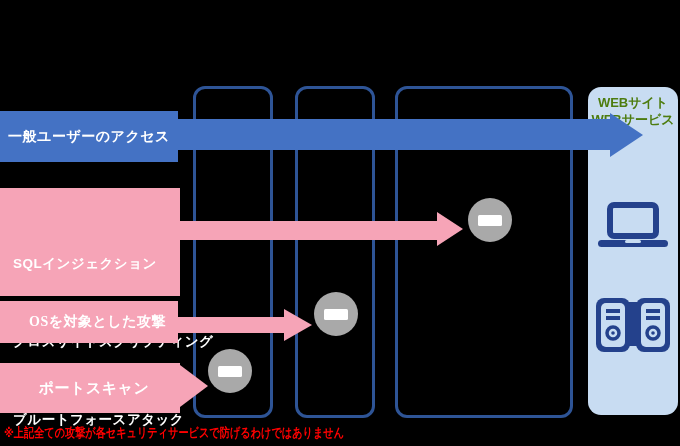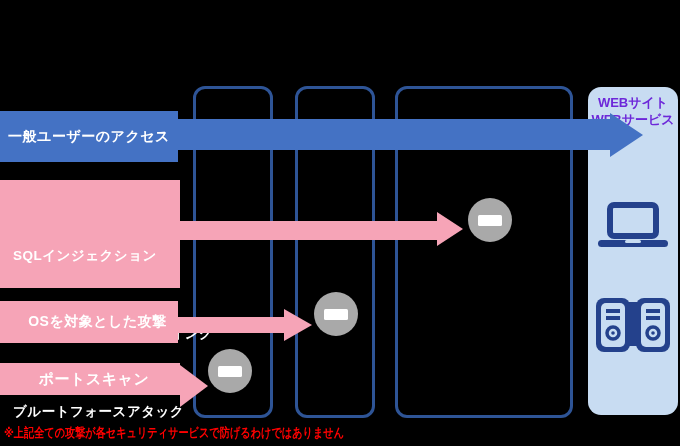--- a/index.html
+++ b/index.html
@@ -16,28 +16,28 @@
   .barrier.c1{left:193px;width:80px;}
   .barrier.c2{left:295px;width:80px;}
   .barrier.c3{left:395px;width:178px;}
   
   .dest{
     position:absolute;left:588px;top:87px;width:90px;height:328px;
     background:#c8dcf2;border-radius:13px;
   }
   .dest-label{
     position:absolute;left:0;top:7px;width:100%;text-align:center;
-    color:#6d28d9;font-size:13px;font-weight:700;line-height:17px;
+    color:#4d7c0f;font-size:13px;font-weight:700;line-height:17px;
   }
   
   .srcbox{position:absolute;left:0;box-sizing:border-box;color:#ffffff;}
   .box-blue{background:#4472c4;}
   .box-pink{background:#f6a4b7;}
   .center-label{display:flex;align-items:center;justify-content:center;
-    font-size:14px;font-weight:600;letter-spacing:0.5px;}
+    font-size:14px;font-weight:600;letter-spacing:0.5px;font-family:Liberation Serif, serif;}
   
   .band{position:absolute;}
   .band.blue{background:#4472c4;}
   .band.pink{background:#f6a4b7;}
   .head{position:absolute;width:0;height:0;}
   
   .block{
     position:absolute;width:44px;height:44px;border-radius:50%;
     background:#a9a9a9;display:flex;align-items:center;justify-content:center;
   }
@@ -94,37 +94,37 @@
   </div>
 
   <div class="band blue" style="left:160px;top:119px;width:450px;height:31px;"></div>
   <div class="head" style="left:610px;top:113px;border-top:22px solid transparent;border-bottom:22px solid transparent;border-left:33px solid #4472c4;"></div>
   <div class="srcbox box-blue center-label" style="top:111px;width:178px;height:51px;">
     <span>一般ユーザーのアクセス</span>
   </div>
 
   <div class="band pink" style="left:170px;top:221px;width:267px;height:19px;"></div>
   <div class="head" style="left:437px;top:212px;border-top:17px solid transparent;border-bottom:17px solid transparent;border-left:26px solid #f6a4b7;"></div>
-  <div class="srcbox box-pink" style="top:180px;width:180px;height:108px;">
+  <div class="srcbox box-pink" style="top:188px;width:180px;height:108px;">
     <div class="attack-lines">
       <div>SQLインジェクション</div>
       <div>クロスサイトスクリプティング</div>
       <div>ブルートフォースアタック</div>
       
     </div>
   </div>
 
   <div class="band pink" style="left:170px;top:317px;width:114px;height:16px;"></div>
   <div class="head" style="left:284px;top:309px;border-top:16px solid transparent;border-bottom:16px solid transparent;border-left:28px solid #f6a4b7;"></div>
   <div class="srcbox box-pink center-label" style="top:301px;width:178px;height:42px;padding-left:17px;">
     <span>OSを対象とした攻撃</span>
   </div>
 
   <div class="head" style="left:180px;top:365px;border-top:21px solid transparent;border-bottom:21px solid transparent;border-left:28px solid #f6a4b7;"></div>
-  <div class="srcbox box-pink center-label" style="top:363px;width:180px;height:32px;font-size:15px;padding-left:8px;">
+  <div class="srcbox box-pink center-label" style="top:363px;width:180px;height:50px;font-size:15px;padding-left:8px;">
     <span>ポートスキャン</span>
   </div>
 
   <div class="block" style="left:468px;top:198px;">
     <div class="bar"></div>
   </div>
   <div class="block" style="left:314px;top:292px;">
     <div class="bar"></div>
   </div>
   <div class="block" style="left:208px;top:349px;">

